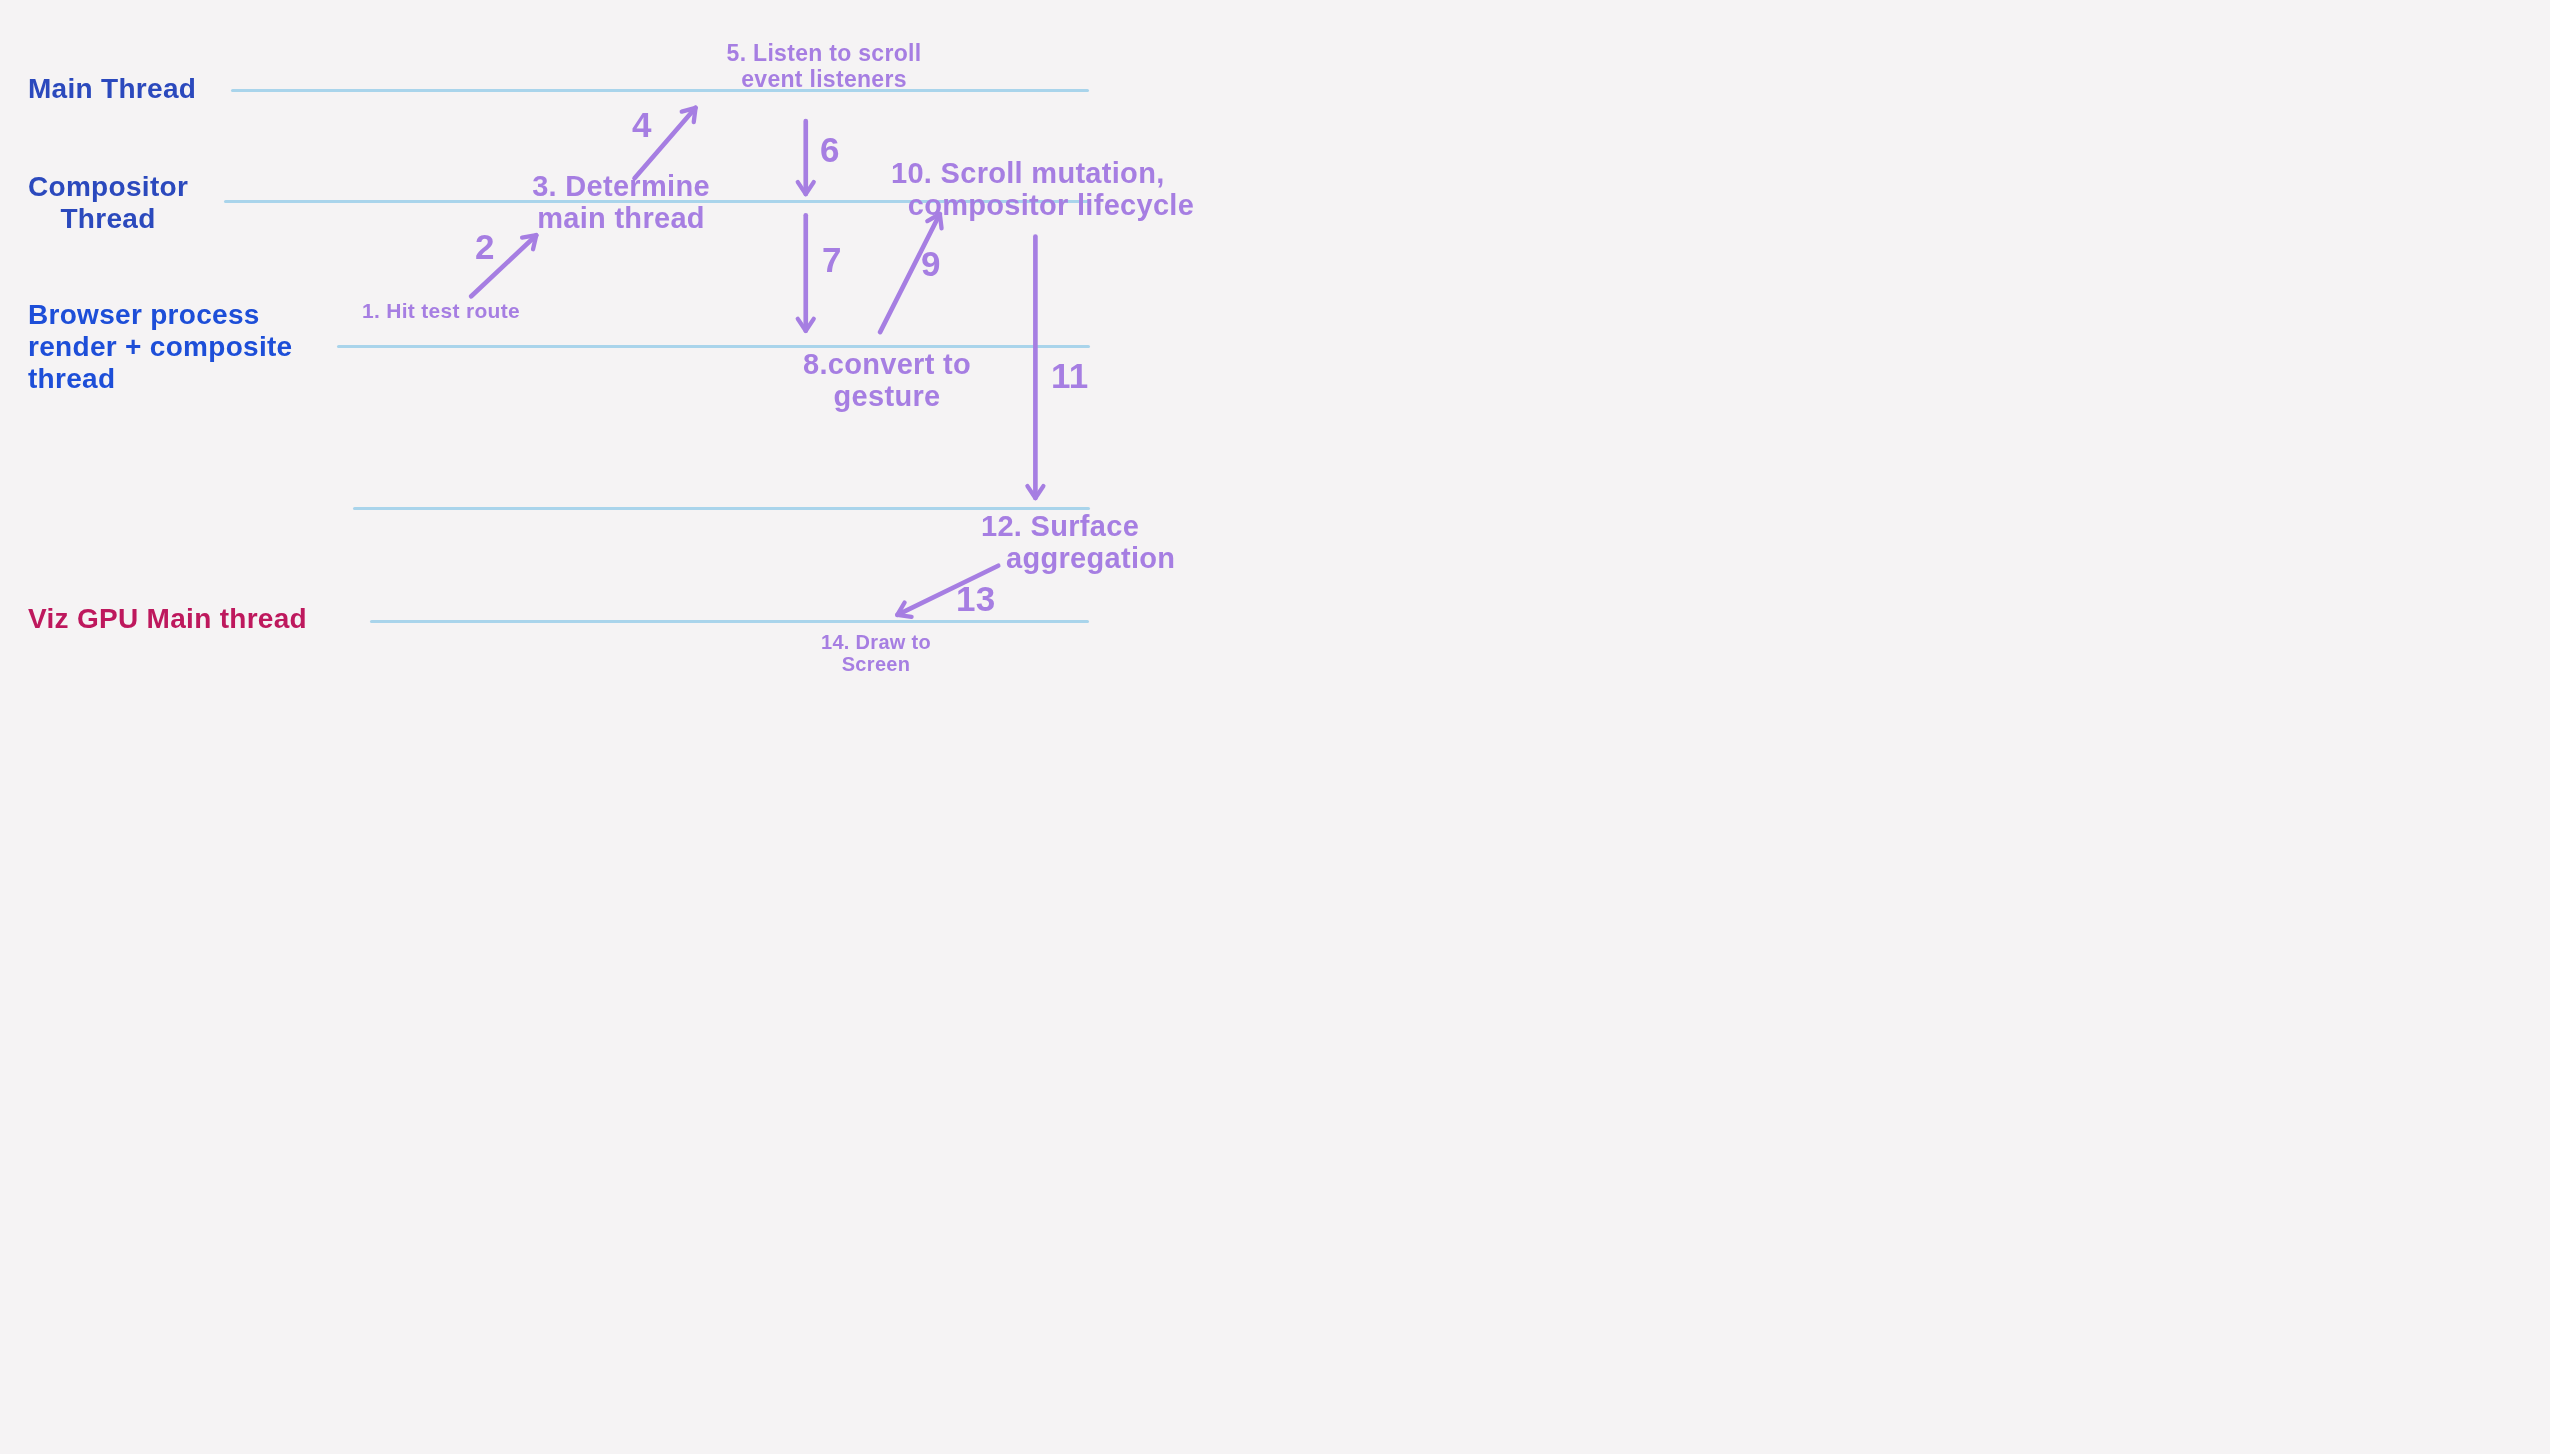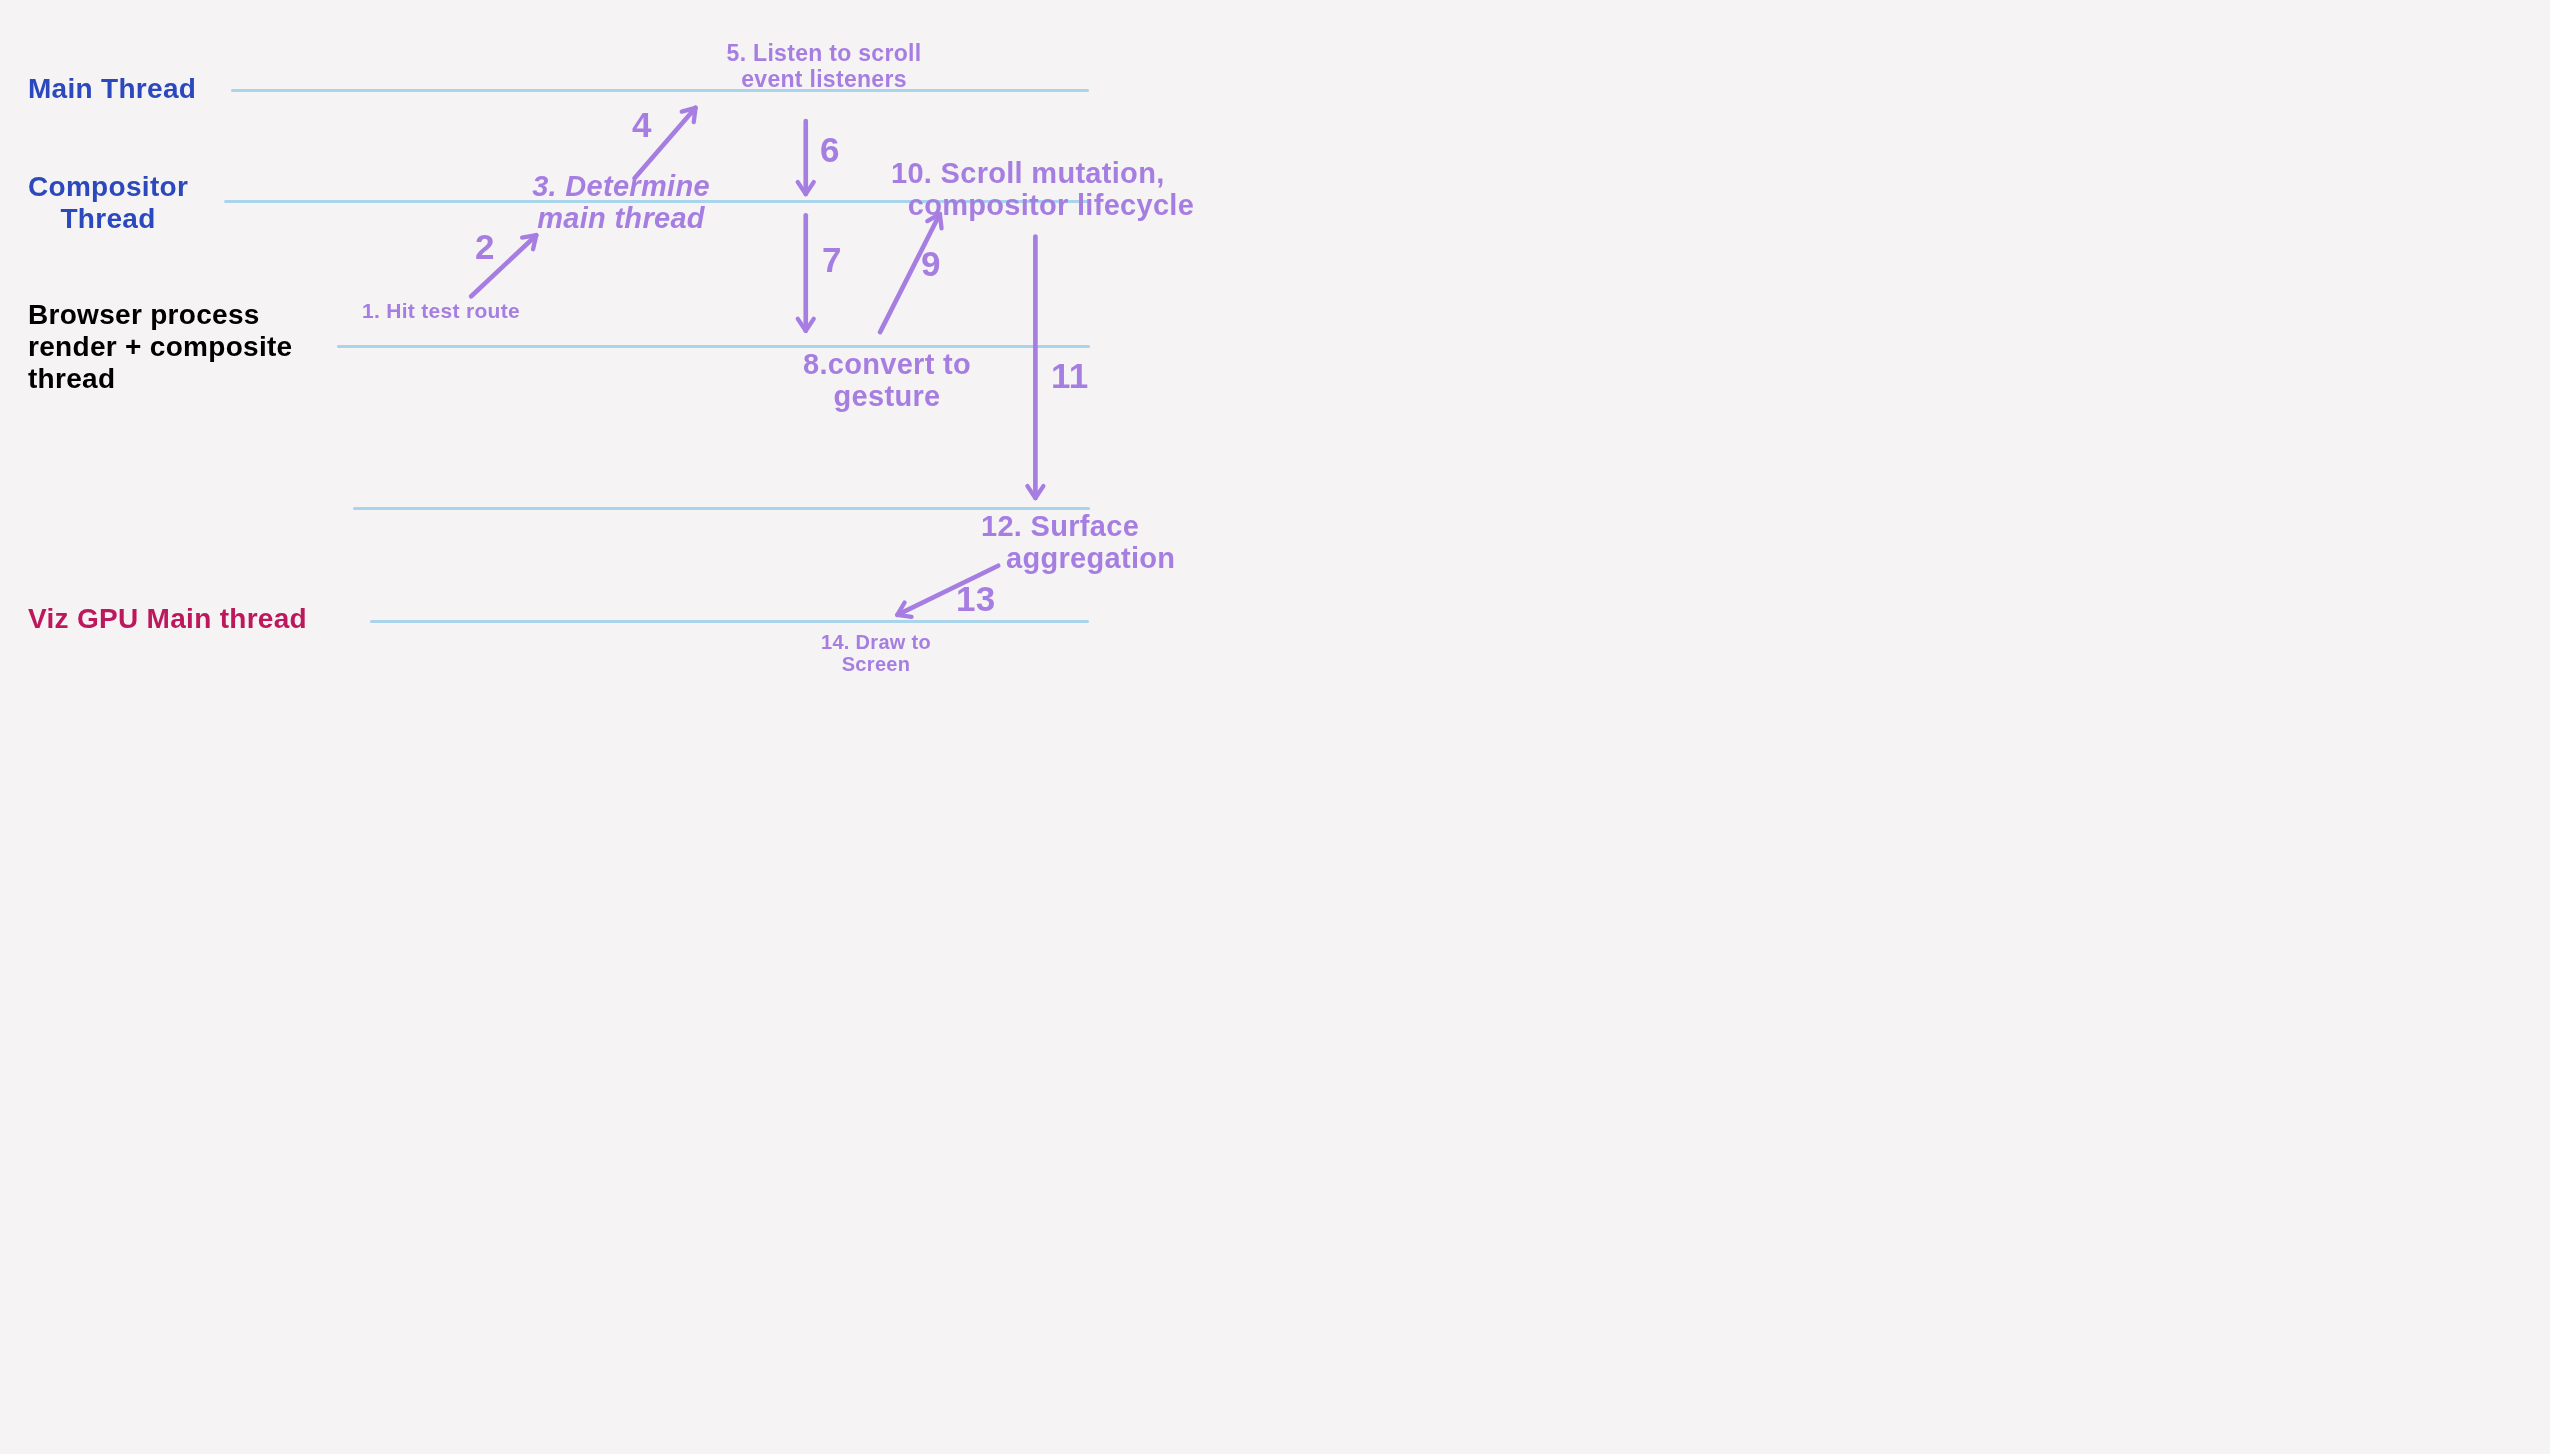--- a/index.html
+++ b/index.html
@@ -53,21 +53,21 @@
 </head>
 <body>
 
 <div class="canvas" id="canvas" style="background: rgb(245, 243, 244);">
   <div class="layer" id="threads-layer">
       <div class="thread-label" style="left: 28px; top: 73px; color: rgb(43, 73, 189);">Main Thread</div>
       <div class="thread-line" style="left: 231px; top: 89px; width: 858px; background: rgb(169, 212, 235);"></div>
       <div class="thread-label center" style="left: 28px; top: 171px; color: rgb(43, 73, 189);">Compositor
 Thread</div>
       <div class="thread-line" style="left: 224px; top: 200px; width: 866px; background: rgb(169, 212, 235);"></div>
-      <div class="thread-label" style="left: 28px; top: 299px; color: #000000;">Browser process
+      <div class="thread-label" style="left: 28px; top: 299px; color: #1d4ed8;">Browser process
 render + composite
 thread</div>
       <div class="thread-line" style="left: 337px; top: 345px; width: 753px; background: rgb(169, 212, 235);"></div>
       <div class="thread-line" style="left: 353px; top: 507px; width: 737px; background: rgb(169, 212, 235);"></div>
       <div class="thread-label" style="left: 28px; top: 603px; color: #be185d;">Viz GPU Main thread</div>
       <div class="thread-line" style="left: 370px; top: 620px; width: 719px; background: rgb(169, 212, 235);"></div>
     </div>
   <svg id="arrows-layer" width="1275" height="728" viewBox="0 0 1921 1096">
     <defs>
       <marker id="arrowhead" markerUnits="userSpaceOnUse" markerWidth="40" markerHeight="40" refX="26" refY="20" orient="auto">
@@ -78,21 +78,21 @@
       <line x1="956" y1="268" x2="1048" y2="162" stroke="#a67ee2" stroke-width="7" stroke-linecap="round" marker-end="url(#arrowhead)"></line>
       <line x1="1214" y1="182" x2="1214" y2="292" stroke="#a67ee2" stroke-width="7" stroke-linecap="round" marker-end="url(#arrowhead)"></line>
       <line x1="1214" y1="324" x2="1214" y2="498" stroke="#a67ee2" stroke-width="7" stroke-linecap="round" marker-end="url(#arrowhead)"></line>
       <line x1="1326" y1="500" x2="1416" y2="322" stroke="#a67ee2" stroke-width="7" stroke-linecap="round" marker-end="url(#arrowhead)"></line>
       <line x1="1560" y1="356" x2="1560" y2="750" stroke="#a67ee2" stroke-width="7" stroke-linecap="round" marker-end="url(#arrowhead)"></line>
       <line x1="1504" y1="852" x2="1352" y2="926" stroke="#a67ee2" stroke-width="7" stroke-linecap="round" marker-end="url(#arrowhead)"></line>
     </svg>
   <div class="layer" id="annotations-layer">
       <div class="annotation center" style="left: 824px; top: 41px; font-size: 23px; color: rgb(166, 126, 226);">5. Listen to scroll
 event listeners</div>
-      <div class="annotation center" style="left: 621px; top: 170px; font-size: 29px; color: rgb(166, 126, 226); font-style: italic;">3. Determine
+      <div class="annotation center" style="left: 621px; top: 170px; font-size: 29px; color: rgb(166, 126, 226);">3. Determine
 main thread</div>
       <div class="annotation" style="left: 362px; top: 299px; font-size: 21px; color: rgb(166, 126, 226);">1. Hit test route</div>
       <div class="annotation center" style="left: 839px; top: 348px; font-size: 29px; color: rgb(166, 126, 226); margin-left: 48px;">8.convert to
 gesture</div>
       <div class="annotation" style="left: 891px; top: 157px; font-size: 29px; color: rgb(166, 126, 226);">10. Scroll mutation,
 &nbsp;&nbsp;compositor lifecycle</div>
       <div class="annotation" style="left: 981px; top: 510px; font-size: 29px; color: rgb(166, 126, 226);">12. Surface
 &nbsp;&nbsp;&nbsp;aggregation</div>
       <div class="annotation center" style="left: 876px; top: 631px; font-size: 20px; color: rgb(166, 126, 226);">14. Draw to
 Screen</div>

